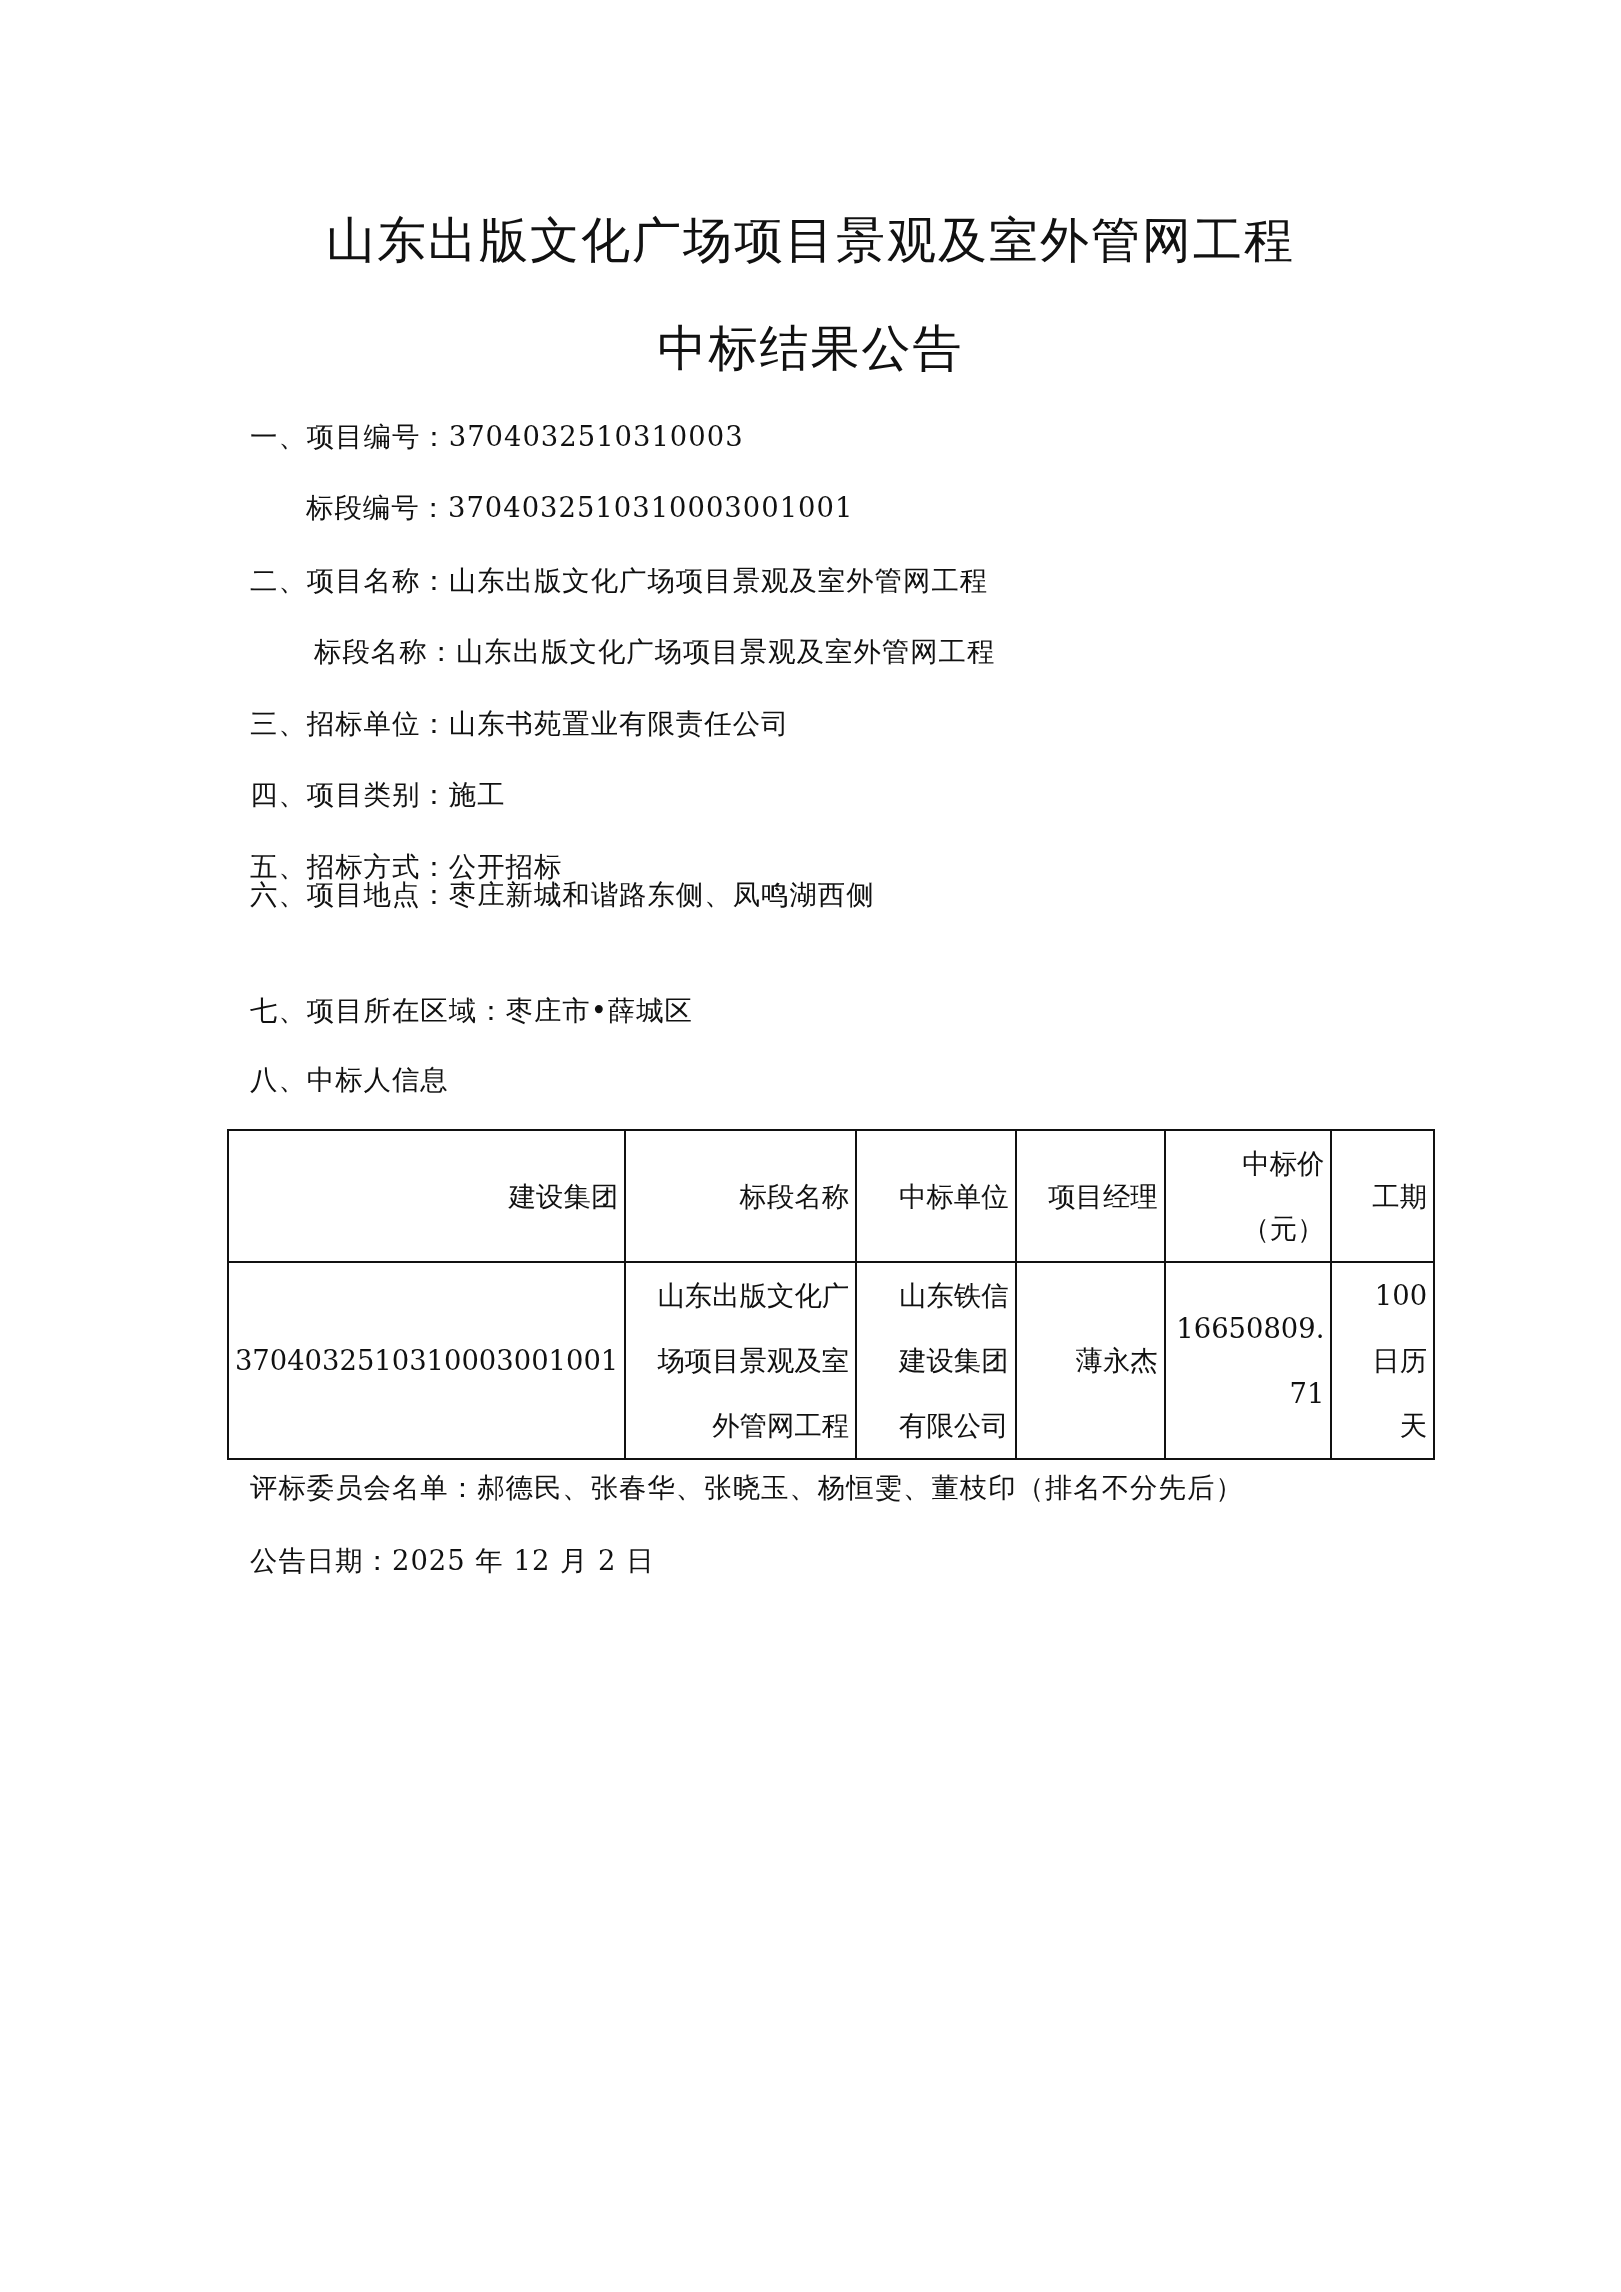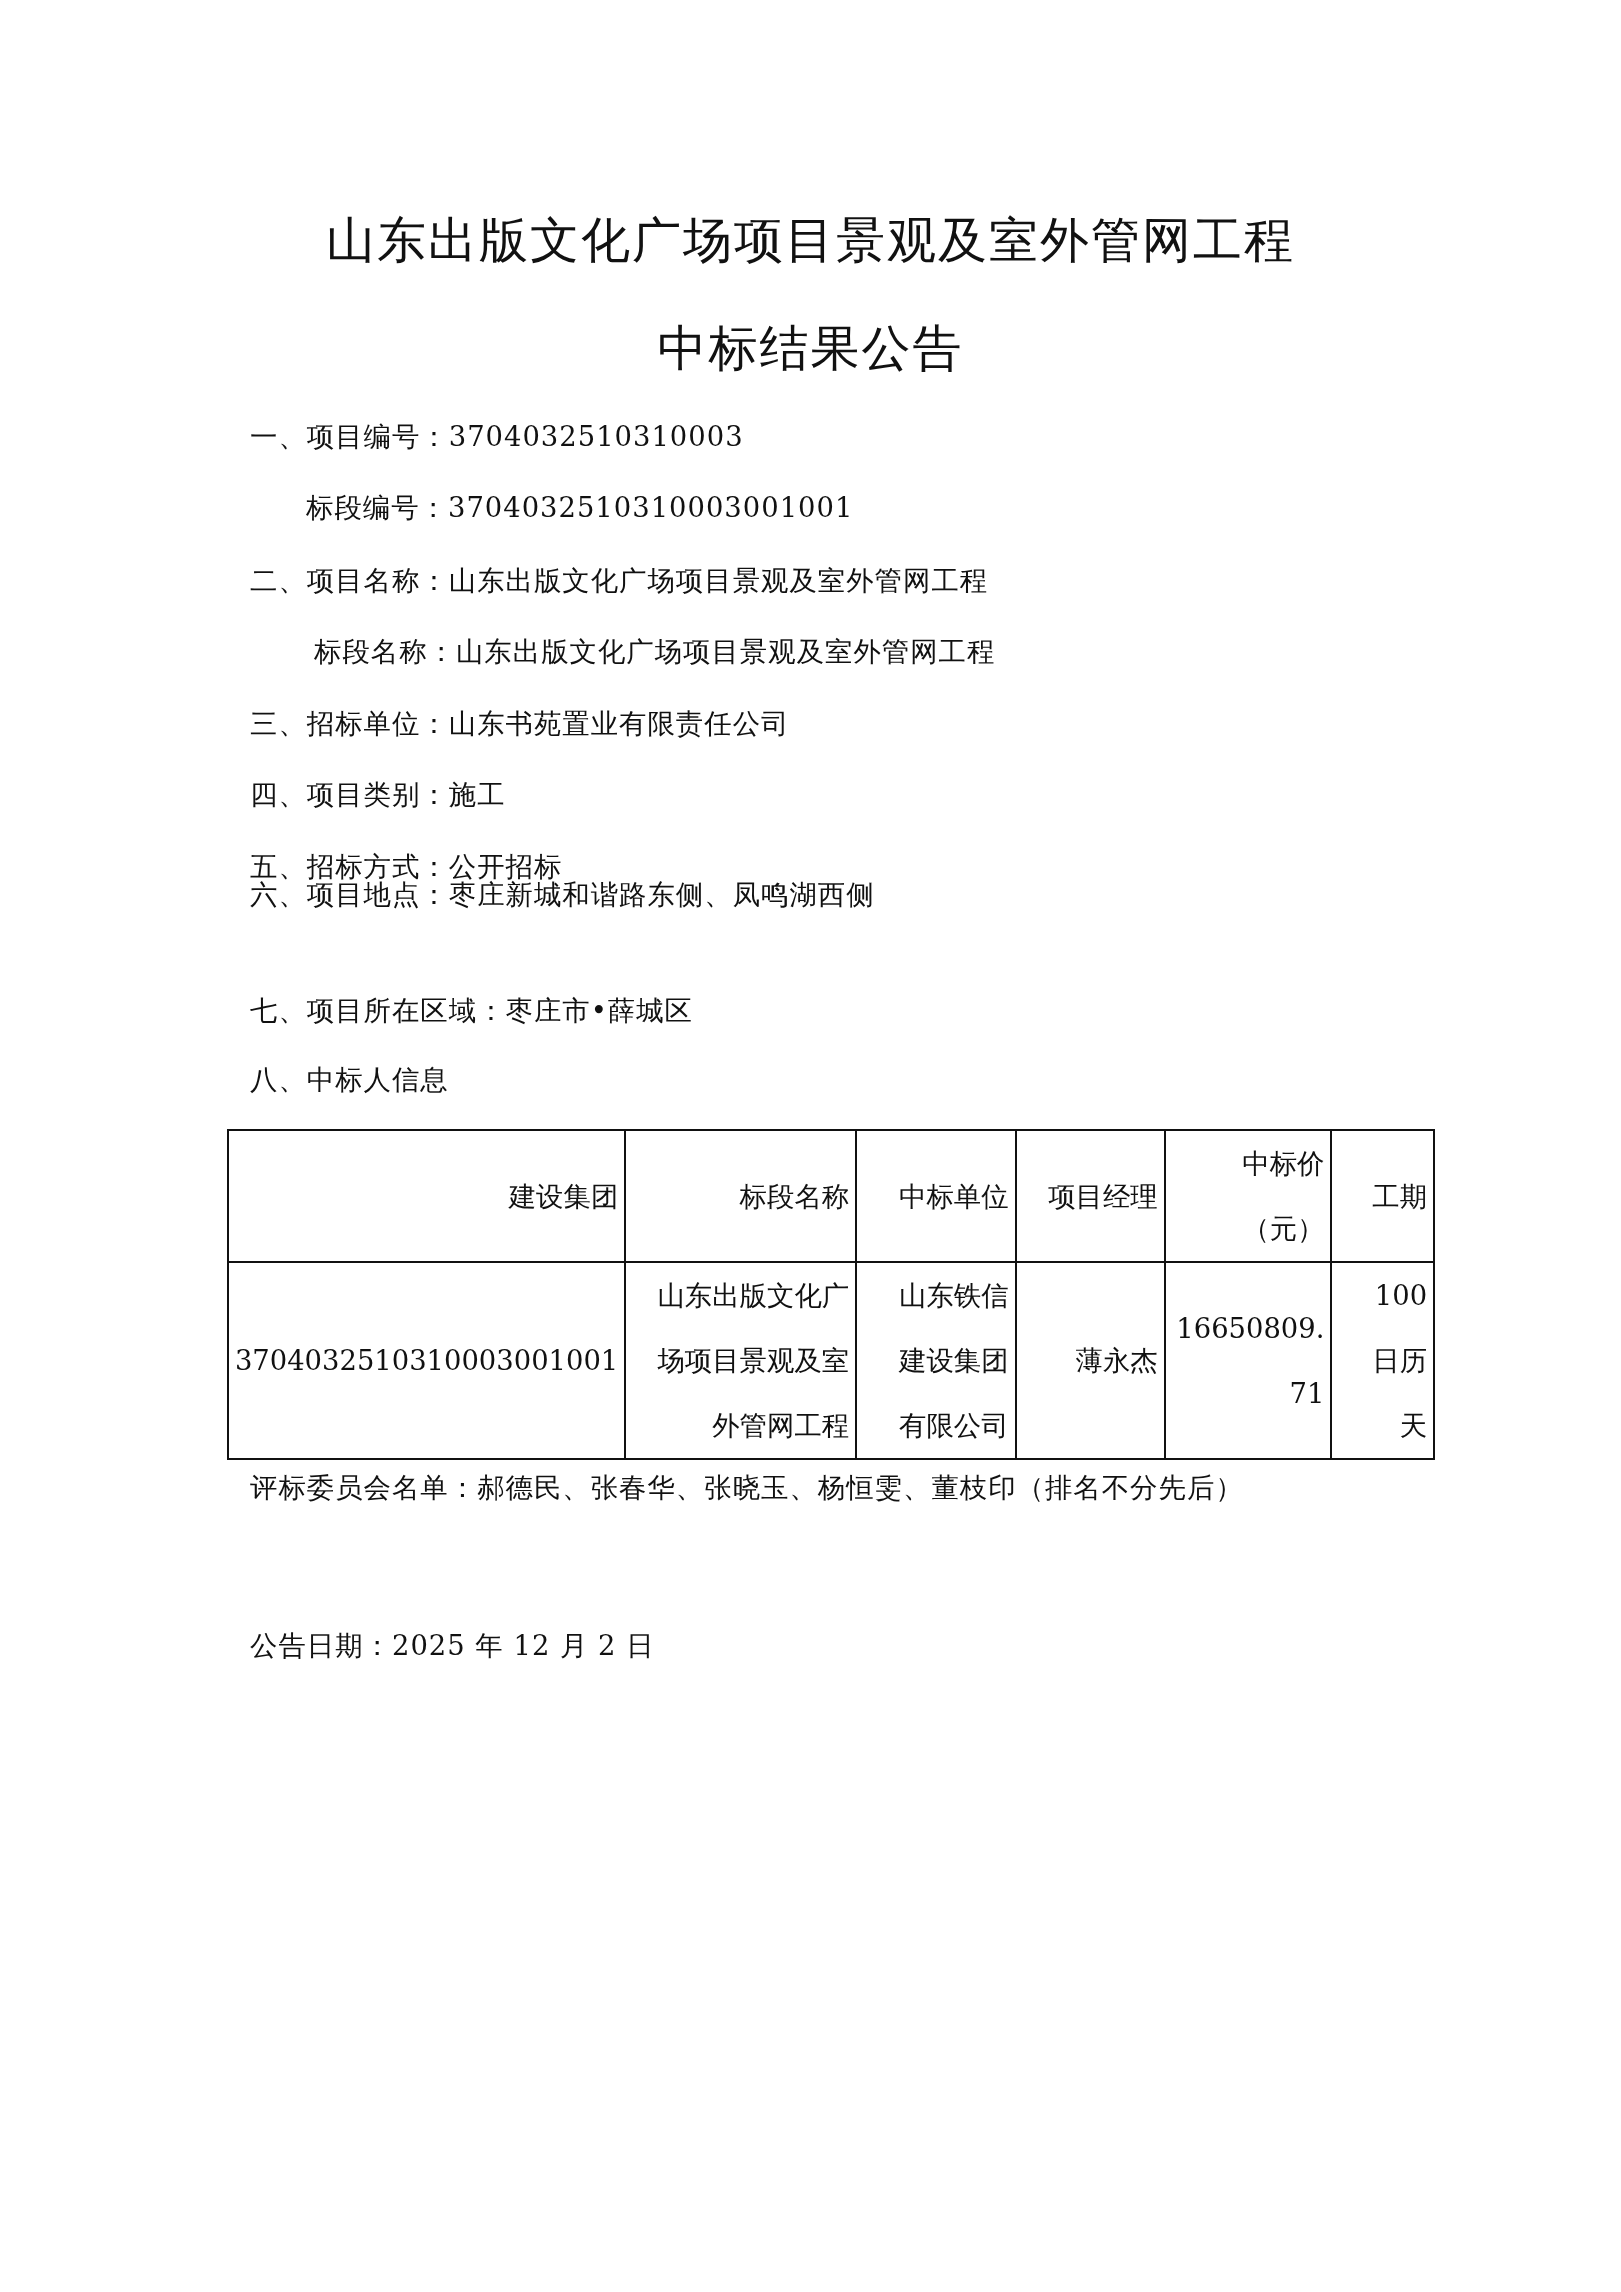--- a/index.html
+++ b/index.html
@@ -92,14 +92,14 @@
     <td>
       <div>100</div>
       <div>日历</div>
       <div>天</div>
     </td>
   </tr>
 </tbody>
   </table>
 
 <div class="line" style="left:250px; top:1470px;">评标委员会名单：郝德民、张春华、张晓玉、杨恒雯、董枝印（排名不分先后）</div>
-<div class="line" style="left:250px; top:1628px;">公告日期：2025 年 12 月 2 日</div>
+<div class="line" style="left:250px; top:1543px;">公告日期：2025 年 12 月 2 日</div>
 
 
 </body></html>

